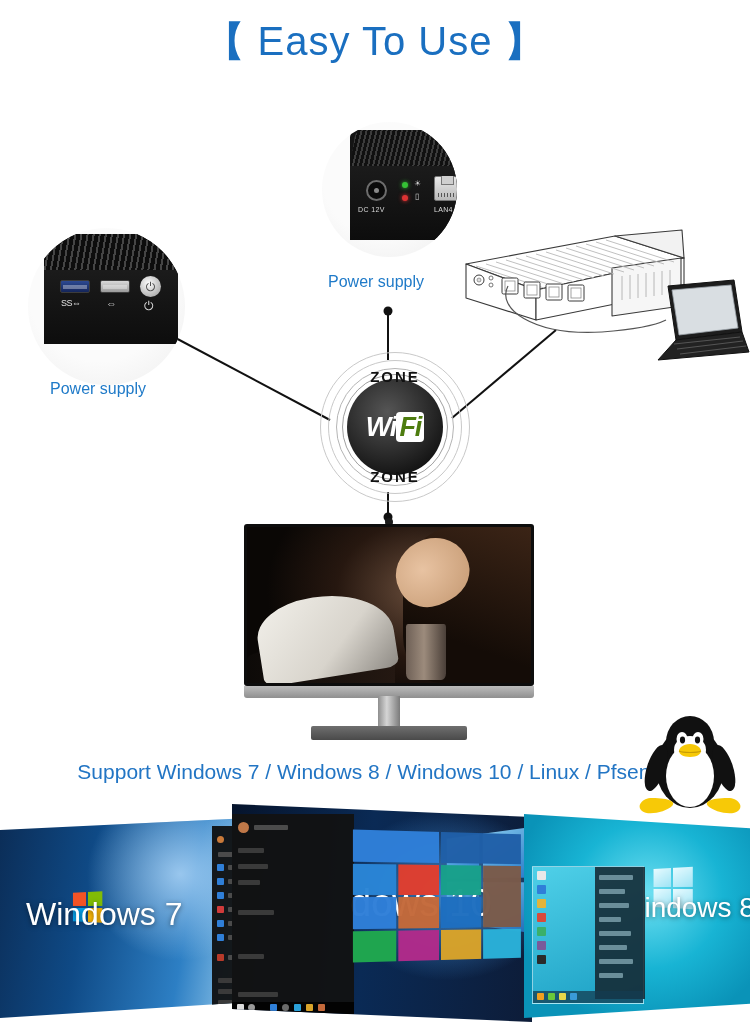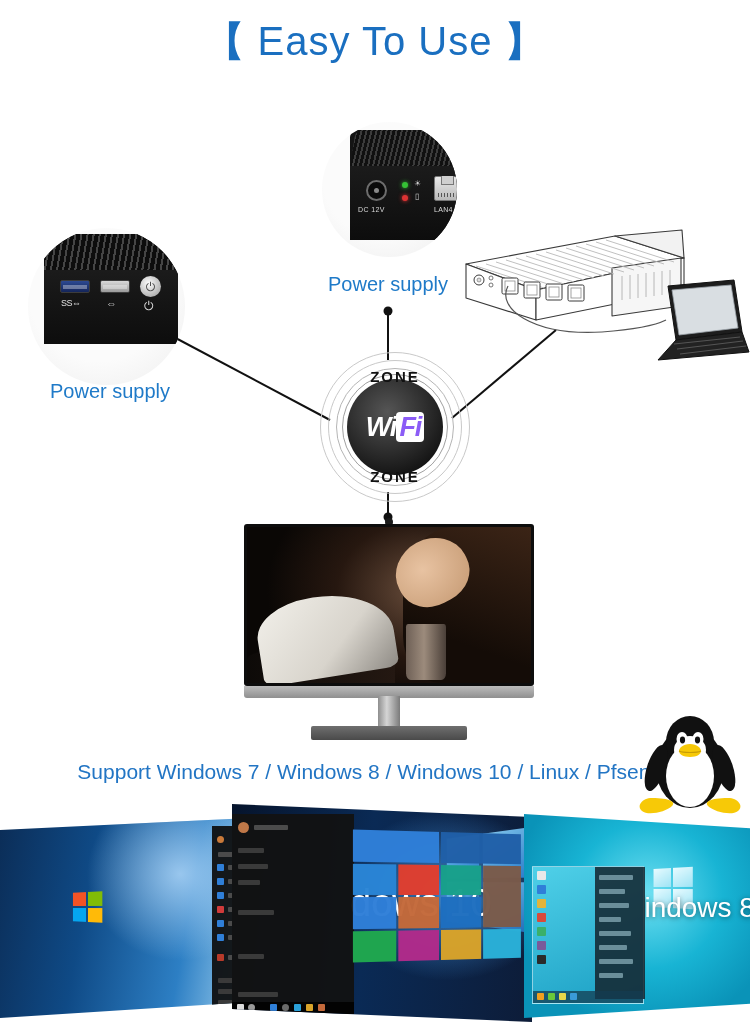--- a/index.html
+++ b/index.html
@@ -120,21 +120,21 @@
     position:absolute; left:96px; top:42px; width:21px; height:21px;
     border-radius:50%;
     background: radial-gradient(circle at 40% 35%, #fdfdfd, #b5b5b5 70%, #8d8d8d);
     display:flex; align-items:center; justify-content:center;
     color:#4b4b4b; font-size:12px;
   }
   .pwrsym { position:absolute; left:100px; top:66px; color:#ddd; font-size:12px; line-height:1; }
 
   
   .calloutlabel {
-    position: absolute; color: #1f7ac8; font-size: 20px; white-space: nowrap;
+    position: absolute; color: #1f7ac8; font-size: 16px; white-space: nowrap;
   }
   .lbl-powersupply { left: 328px; top: 273px; }
   .lbl-powerswitch { left: 50px; top: 380px; }
 
   
   .linesvg { position:absolute; left:0; top:0; width:750px; height:1022px;
              pointer-events:none; }
 
   
   .wifi { position:absolute; left:320px; top:352px; width:150px; height:150px; }
@@ -148,21 +148,21 @@
   }
   .wifi .wifitext {
     position:absolute; left:0; top:0; width:150px; height:150px;
     display:flex; align-items:center; justify-content:center;
   }
   .wifi .wf {
     color:#fff; font-size:27px; font-weight:700; font-style:italic;
     letter-spacing:-1px;
   }
   .wifi .wf .boxed {
-    background:#fff; color:#8b5cf6; padding:0 3px; border-radius:4px;
+    background:#fff; color:#4d7c0f; padding:0 3px; border-radius:4px;
     font-style:italic;
   }
   .arcword {
     position:absolute; left:0; width:150px; text-align:center;
     color:#111; font-size:15px; font-weight:800; letter-spacing:2px;
   }
   .arc-free { top:16px; }
   .arc-zone { top:116px; }
 
   
@@ -486,20 +486,21 @@
 
   <div class="osbanner">
 
     <div class="panel p-win7">
       <div class="flag f7">
           <i></i>
           <i></i>
           <i></i>
           <i></i>
         </div>
+      <div class="oslogo-text t7">Windows 7</div>
       <div class="startmenu sm-7">
         <div class="sm-sq" style="top:10px;background:#c97a3a;border-radius:50%;"></div>
         <div class="sm-row" style="top:26px;width:22px;"></div>
         <div class="sm-sq" style="top:38px;background:#2f7fd8;"></div>
         <div class="sm-row" style="top:39px;left:16px;width:16px;"></div>
         <div class="sm-sq" style="top:52px;background:#2f7fd8;"></div>
         <div class="sm-row" style="top:53px;left:16px;width:16px;"></div>
         <div class="sm-sq" style="top:66px;background:#2f7fd8;"></div>
         <div class="sm-row" style="top:67px;left:16px;width:16px;"></div>
         <div class="sm-sq" style="top:80px;background:#d03b3b;"></div>

